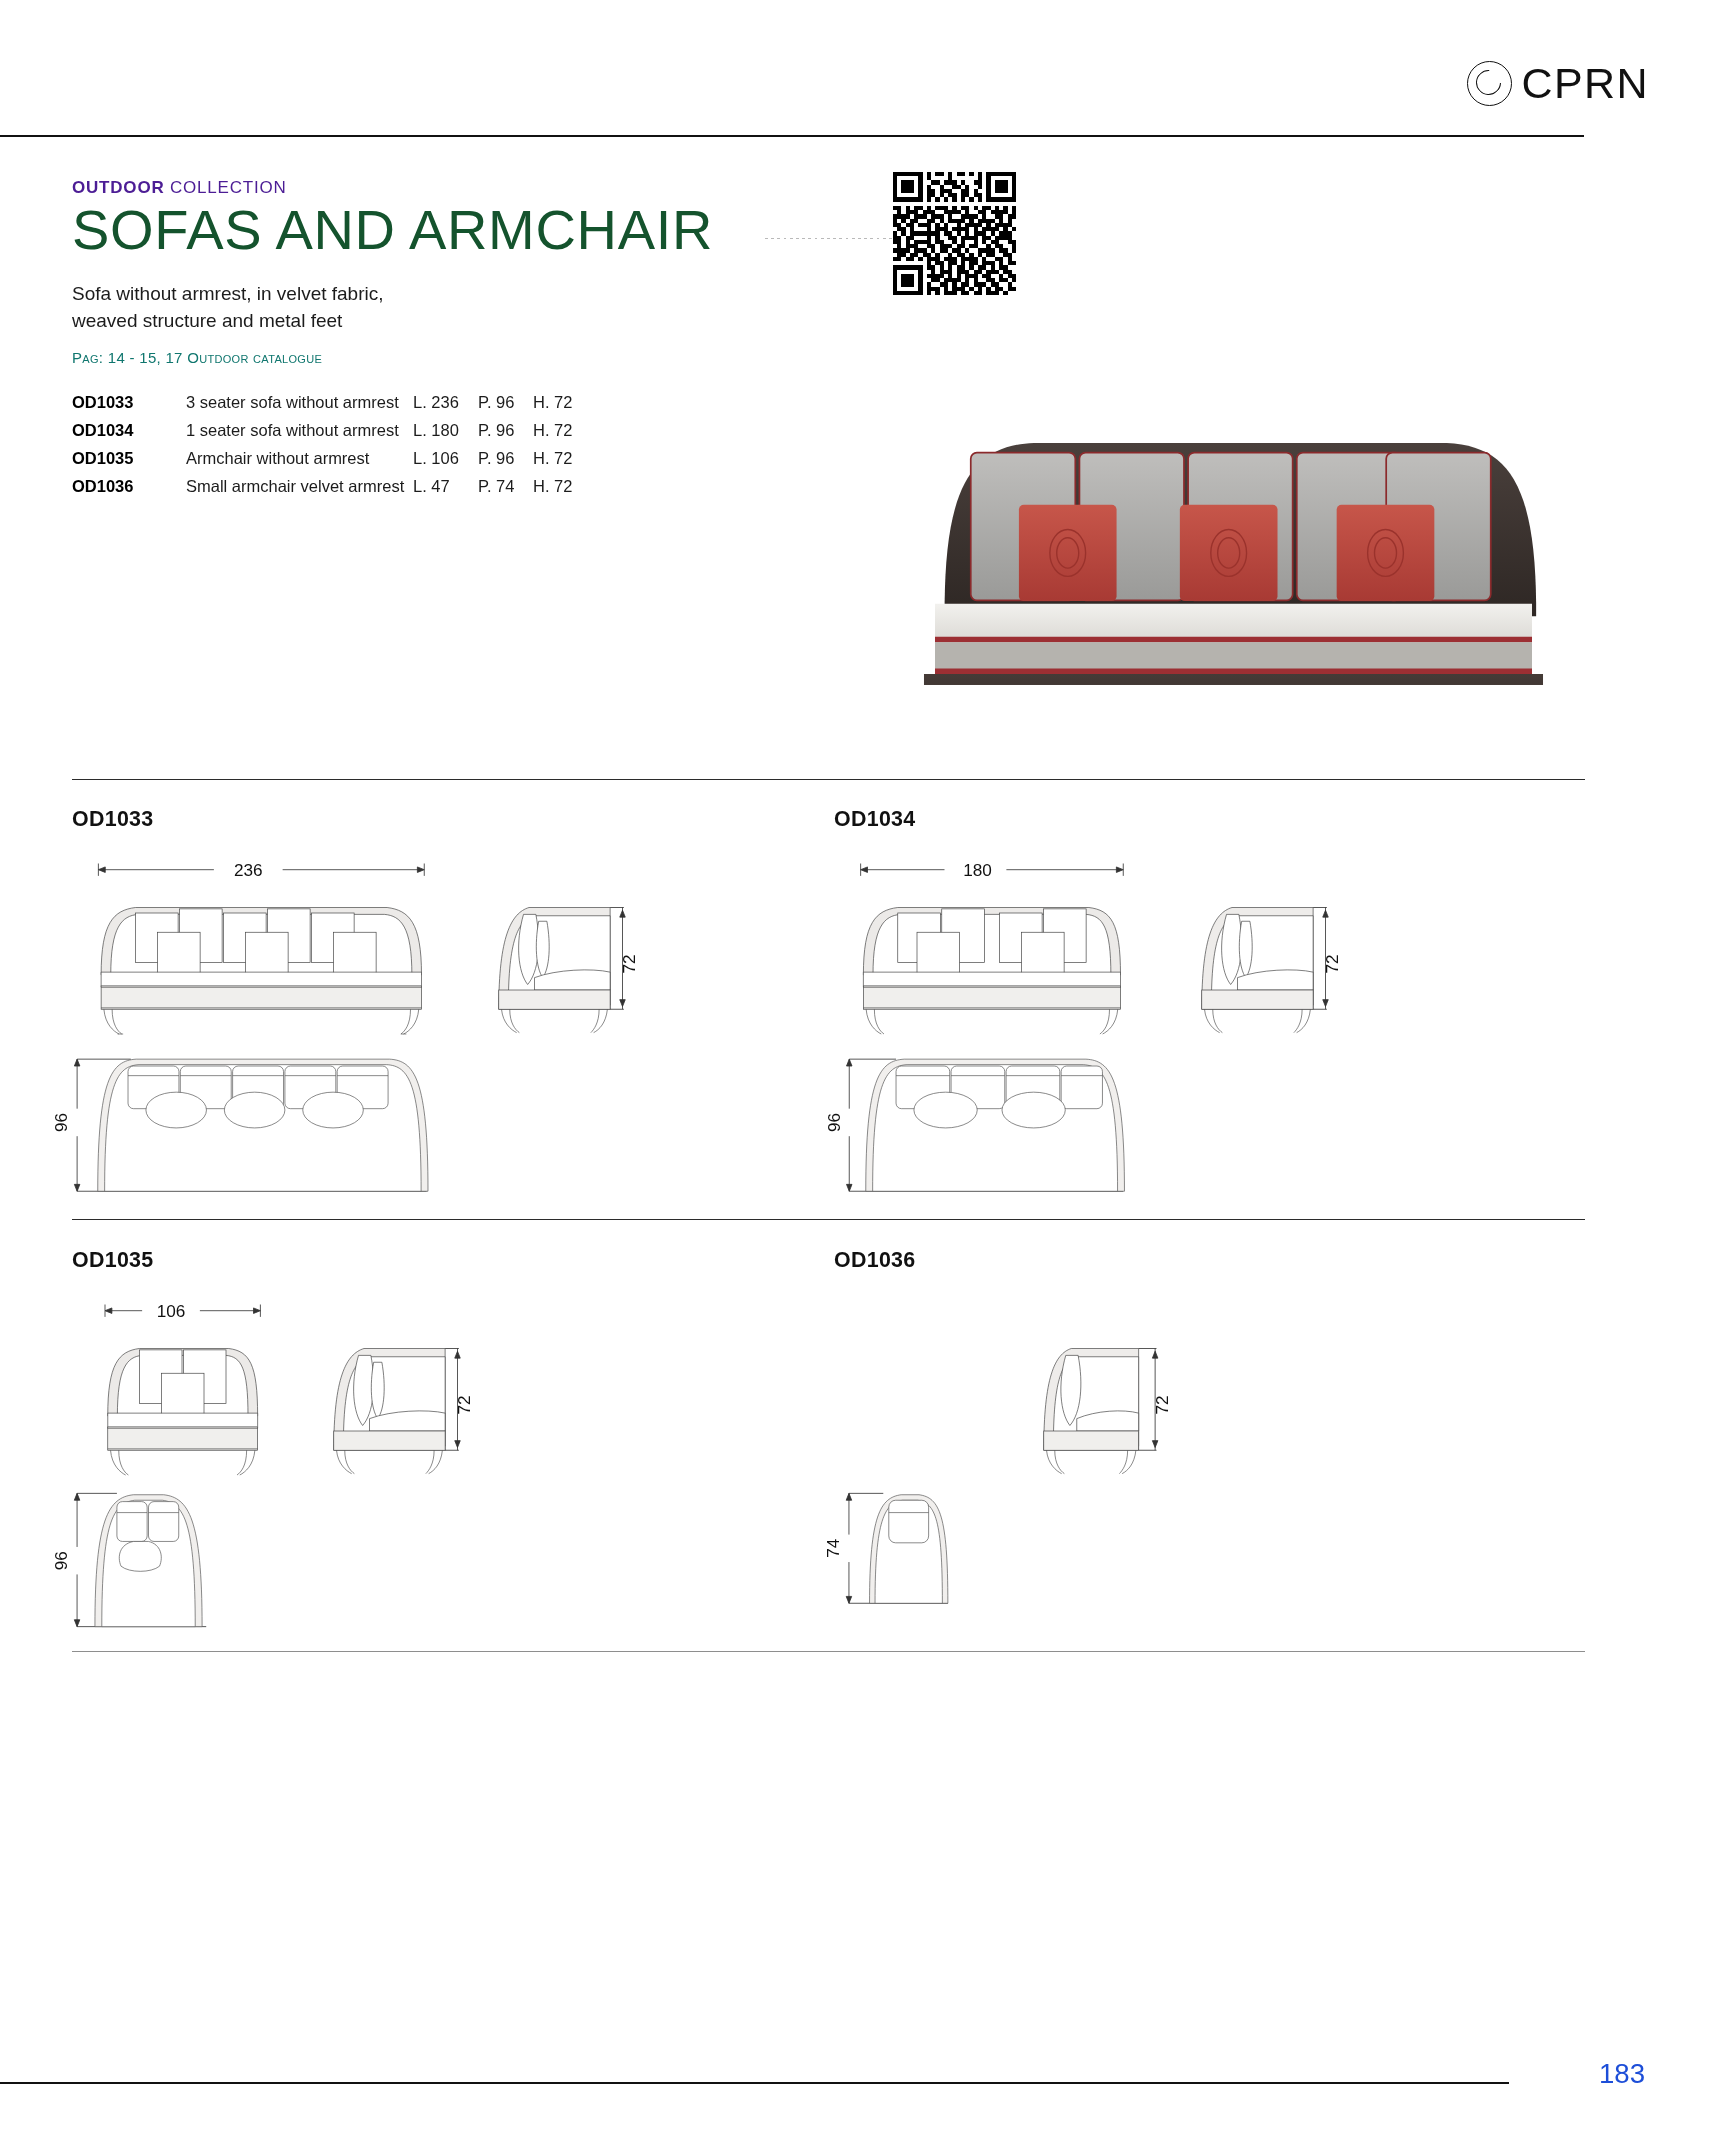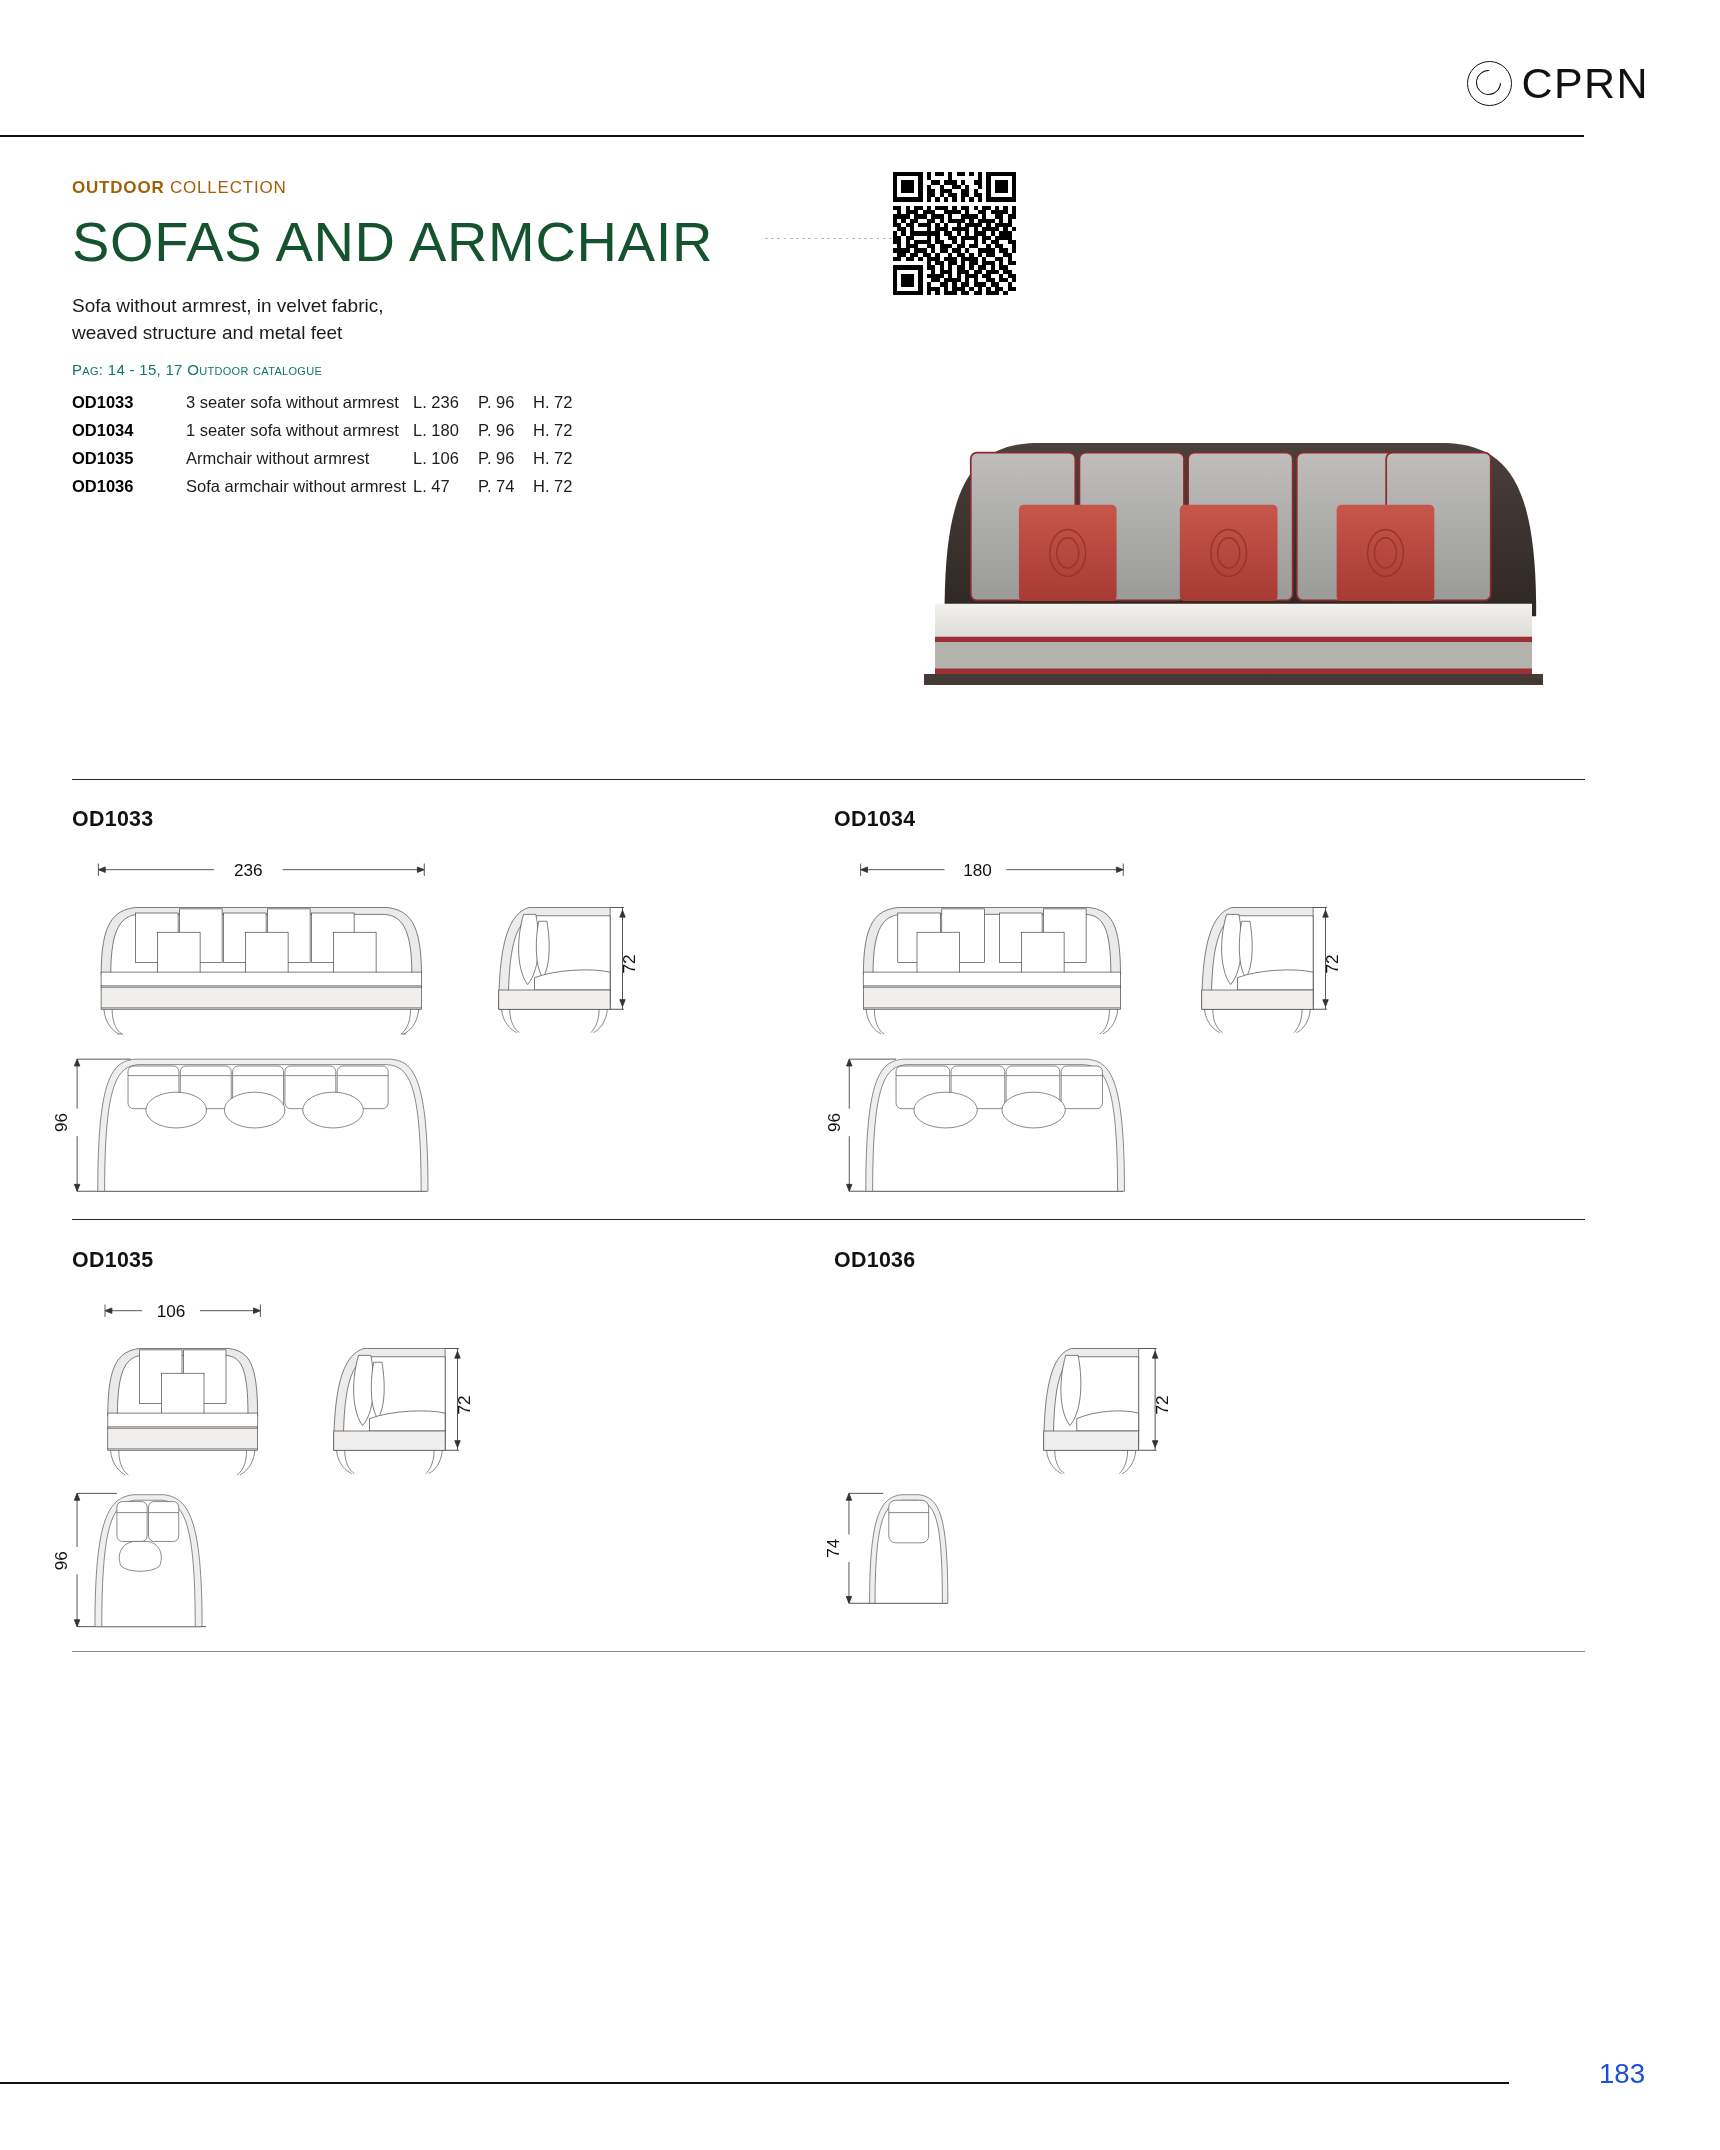--- a/index.html
+++ b/index.html
@@ -15,21 +15,21 @@
   .brand-mark{width:43px;height:43px;border:1.7px solid #111;border-radius:50%;
     position:relative;display:block;}
   .brand-mark::after{content:"";position:absolute;left:7.6px;top:7.6px;width:25px;height:25px;
     border:1.4px solid #111;border-radius:50%;
     border-right-color:transparent;transform:rotate(-42deg);box-sizing:border-box;}
   .brand-text{font-size:43px;letter-spacing:1.4px;font-weight:300;color:#111;line-height:1;}
   .rule-top{position:absolute;left:0;top:135px;width:1584px;height:2.1px;background:#111;}
 
   
   .info{position:absolute;left:72px;top:178px;width:772px;}
-  .eyebrow{font-size:17px;letter-spacing:0.8px;color:#a16207;margin-bottom:16px;}
+  .eyebrow{font-size:17px;letter-spacing:0.8px;color:#4c1d95;margin-bottom:4px;}
   .eyebrow b{font-weight:700;}
   .eyebrow span{font-weight:400;}
   .title{font-size:56px;font-weight:300;letter-spacing:0.7px;color:#14532d;
     line-height:1;margin:0 0 23.4px 0;white-space:nowrap;}
   .subtitle{font-size:19px;font-weight:300;line-height:1.42;color:#1c1c1c;margin-bottom:13.8px;}
   .pagline{font-size:15px;font-weight:300;color:#0f766e;font-variant:small-caps;
     letter-spacing:0.3px;margin-bottom:32px;}
 
   .leader{position:absolute;left:765px;top:238px;width:138px;height:1.4px;
     background:repeating-linear-gradient(to right,#b9b9b9 0 2.8px,transparent 2.8px 6.2px);}
@@ -155,21 +155,21 @@
     </div>
     <div class="spec-row">
       <span class="sc-code">OD1035</span>
       <span class="sc-desc">Armchair without armrest</span>
       <span class="sc-l">L. 106</span>
       <span class="sc-p">P. 96</span>
       <span class="sc-h">H. 72</span>
     </div>
     <div class="spec-row">
       <span class="sc-code">OD1036</span>
-      <span class="sc-desc">Sofa armchair without armrest</span>
+      <span class="sc-desc">Small armchair velvet armrest</span>
       <span class="sc-l">L. 47</span>
       <span class="sc-p">P. 74</span>
       <span class="sc-h">H. 72</span>
     </div>
   </div>
 
   <div class="photo">
     <svg viewBox="0 0 980 410">
       <defs>
         <linearGradient id="gFrame" x1="0" y1="0" x2="0" y2="1">

